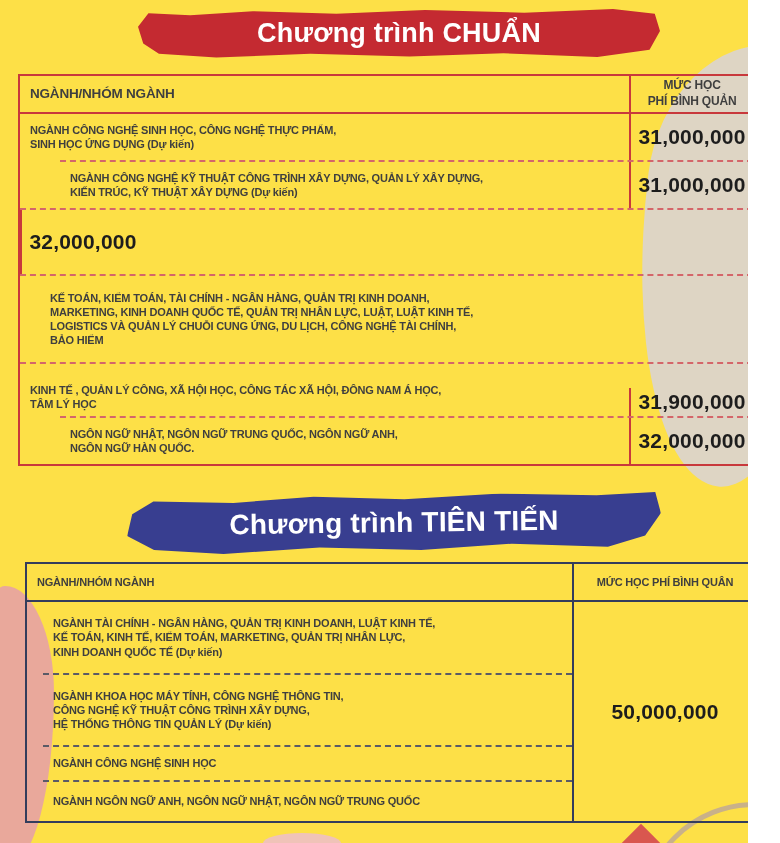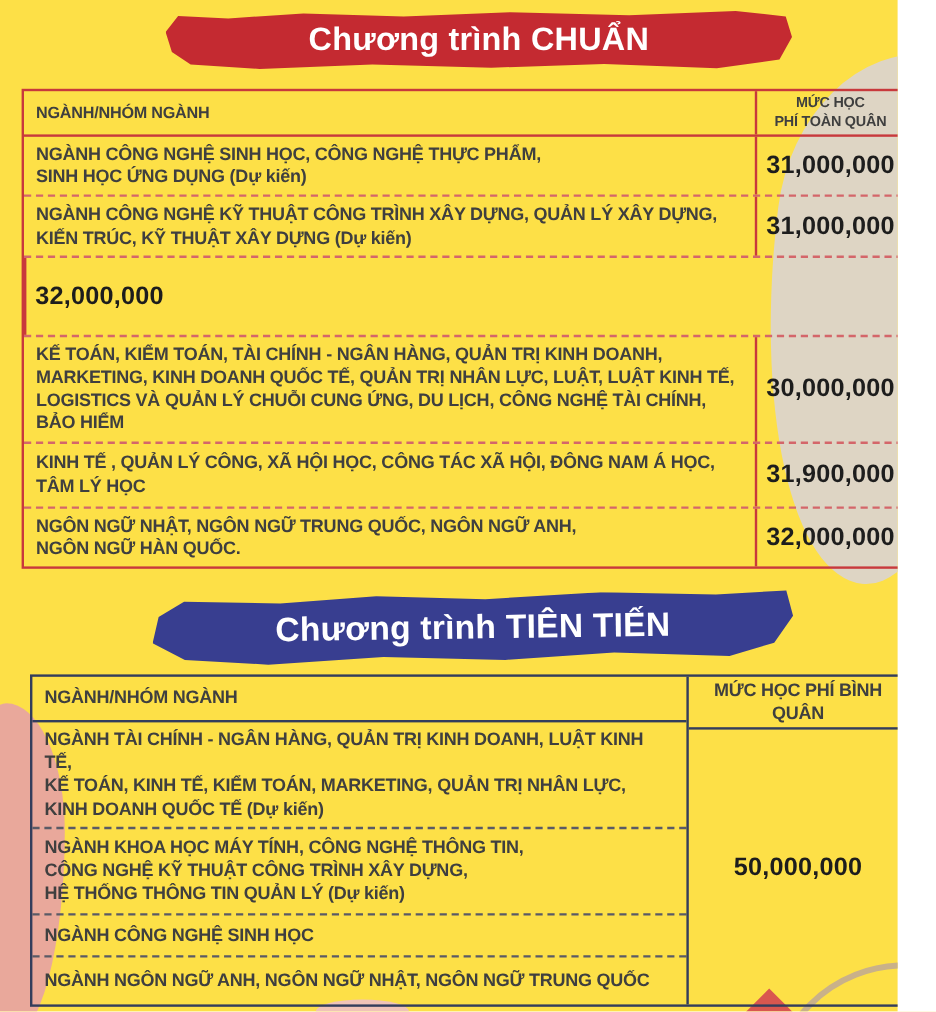--- a/index.html
+++ b/index.html
@@ -54,21 +54,21 @@
     left: 127px; top: 492px; width: 534px; height: 62px;
     background: #383e90; font-size: 28px;
     transform: rotate(-0.8deg);
     clip-path: polygon(1% 30%, 5% 10%, 20% 14%, 35% 6%, 52% 12%, 70% 5%, 88% 10%, 99% 6%, 100% 40%, 97% 76%, 90% 93%, 72% 86%, 55% 94%, 36% 88%, 18% 96%, 5% 88%, 0% 65%);
   }
 
   
   .tbl { position: absolute; z-index: 1; background: transparent; }
   .cell-text {
     white-space: pre-line;
-    font-size: 15px; font-weight: bold; color: #3f3f3f;
+    font-size: 11px; font-weight: bold; color: #3f3f3f;
     letter-spacing: -0.2px; line-height: 1.28;
   }
   .fee-text { font-size: 21px; font-weight: bold; color: #1d1d1d; letter-spacing: 0.2px; }
 
   
   .tbl-standard {
     left: 18px; top: 74px; width: 737px;
     border: 2px solid #c8393c;
   }
   .t1-row { display: flex; align-items: stretch; }
@@ -81,38 +81,38 @@
   }
   .t1-fee {
     width: 124px; border-left: 2px solid #c8393c;
     display: flex; align-items: center; justify-content: center;
     text-align: center; padding: 2px 4px;
   }
   .t1-hdr-major { font-size: 13.5px; }
   .t1-hdr-fee { font-size: 12px; line-height: 1.3; }
   .rh-hdr { min-height: 38px; }
   .rh-46 { min-height: 46px; }
-  .rh-48 { min-height: 48px; }
+  .rh-48 { min-height: 48px; margin-left: 40px; }
   .rh-66 { min-height: 66px; }
-  .rh-88 { min-height: 88px; }
-  .rh-54 { min-height: 54px; }
+  .rh-88 { min-height: 88px; padding-left: 20px; }
+  .rh-54 { min-height: 54px; align-items: flex-end; }
 
   
   .tbl-advanced {
     left: 25px; top: 562px; width: 733px;
     border: 2px solid #333d5c;
     display: flex; align-items: stretch;
   }
   .t2-left { flex: 1; display: flex; flex-direction: column; }
   .t2-right {
     width: 184px; border-left: 2px solid #333d5c;
     display: flex; flex-direction: column;
   }
   .t2-row {
-    display: flex; align-items: center; padding: 5px 20px 5px 10px;
+    display: flex; align-items: center; padding: 5px 20px 5px 10px; margin-left: 16px;
   }
   .t2-row + .t2-row { border-top: 2px dashed #5a5a66; }
   .t2-hdr-left {
     min-height: 38px; display: flex; align-items: center;
     padding: 5px 8px 5px 10px; border-bottom: 2px solid #333d5c;
     font-size: 13.5px;
   }
   .t2-hdr-fee {
     min-height: 38px; display: flex; align-items: center; justify-content: center;
     border-bottom: 2px solid #333d5c; text-align: center;
@@ -142,21 +142,21 @@
     <span>Chương trình CHUẨN</span>
   </div>
 
   <div class="tbl tbl-standard">
     <div class="t1-row hdr rh-hdr">
       <div class="t1-major">
         <span class="cell-text t1-hdr-major">NGÀNH/NHÓM NGÀNH</span>
       </div>
       <div class="t1-fee">
         <span class="cell-text t1-hdr-fee">MỨC HỌC
-PHÍ TOÀN QUÂN</span>
+PHÍ BÌNH QUẢN</span>
       </div>
     </div>
     <div class="t1-row rh-46">
       <div class="t1-major">
         <span class="cell-text">NGÀNH CÔNG NGHỆ SINH HỌC, CÔNG NGHỆ THỰC PHẨM,
 SINH HỌC ỨNG DỤNG (Dự kiến)</span>
       </div>
       <div class="t1-fee">
         <span class="fee-text">31,000,000</span>
       </div>
@@ -175,23 +175,20 @@
         <span class="fee-text">32,000,000</span>
       </div>
     </div>
     <div class="t1-row rh-88">
       <div class="t1-major">
         <span class="cell-text">KẾ TOÁN, KIỂM TOÁN, TÀI CHÍNH - NGÂN HÀNG, QUẢN TRỊ KINH DOANH,
 MARKETING, KINH DOANH QUỐC TẾ, QUẢN TRỊ NHÂN LỰC, LUẬT, LUẬT KINH TẾ,
 LOGISTICS VÀ QUẢN LÝ CHUỖI CUNG ỨNG, DU LỊCH, CÔNG NGHỆ TÀI CHÍNH,
 BẢO HIỂM</span>
       </div>
-      <div class="t1-fee">
-        <span class="fee-text">30,000,000</span>
-      </div>
     </div>
     <div class="t1-row rh-54">
       <div class="t1-major">
         <span class="cell-text">KINH TẾ , QUẢN LÝ CÔNG, XÃ HỘI HỌC, CÔNG TÁC XÃ HỘI, ĐÔNG NAM Á HỌC,
 TÂM LÝ HỌC</span>
       </div>
       <div class="t1-fee">
         <span class="fee-text">31,900,000</span>
       </div>
     </div>

